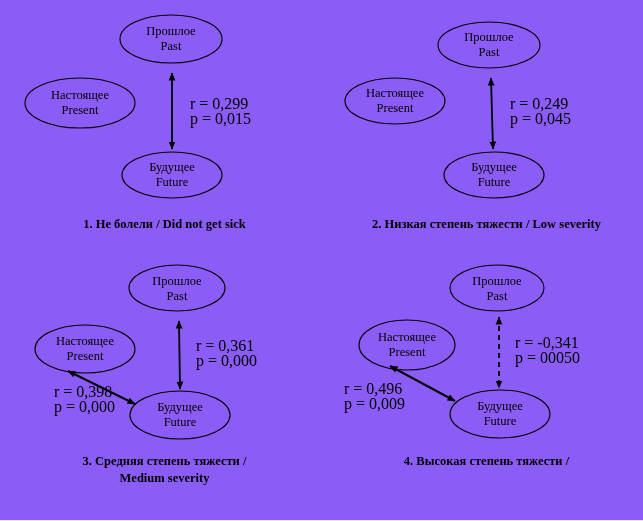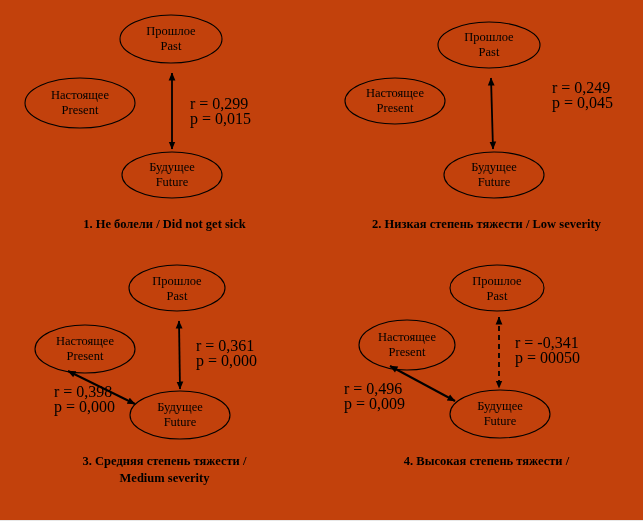--- a/index.html
+++ b/index.html
@@ -12,21 +12,21 @@
     height: 521px;
     font-family: "Liberation Serif", "DejaVu Serif", serif;
     color: #000000;
     overflow: hidden;
     position: relative;
   }
   #figure {
     position: relative;
     width: 643px;
     height: 521px;
-    background: #c2410c;
+    background: #8b5cf6;
     border-bottom: 1px solid #e8e8e8;
     box-sizing: border-box;
   }
   .panel {
     position: absolute;
     width: 321px;
     height: 260px;
   }
   .panel-diagram {
     position: absolute;
@@ -142,21 +142,21 @@
         <span class="l2">Past</span>
       </div>
       <div class="node-label" style="left:23px; top:86px; width:100px;">
         <span class="l1">Настоящее</span>
         <span class="l2">Present</span>
       </div>
       <div class="node-label" style="left:122px; top:160px; width:100px;">
         <span class="l1">Будущее</span>
         <span class="l2">Future</span>
       </div>
-      <div class="edge-label" style="left:188px; top:80px;margin-left:42px;">
+      <div class="edge-label" style="left:188px; top:96px;">
         <span class="lr">r = 0,249</span>
         <span class="lp">p = 0,045</span>
       </div>
     </div>
     <div class="caption" style="top:216px;">
       <span class="cl">2. Низкая степень тяжести / Low severity</span>
     </div>
   </div>
 
   <div class="panel" style="left:0px; top:253px;">

